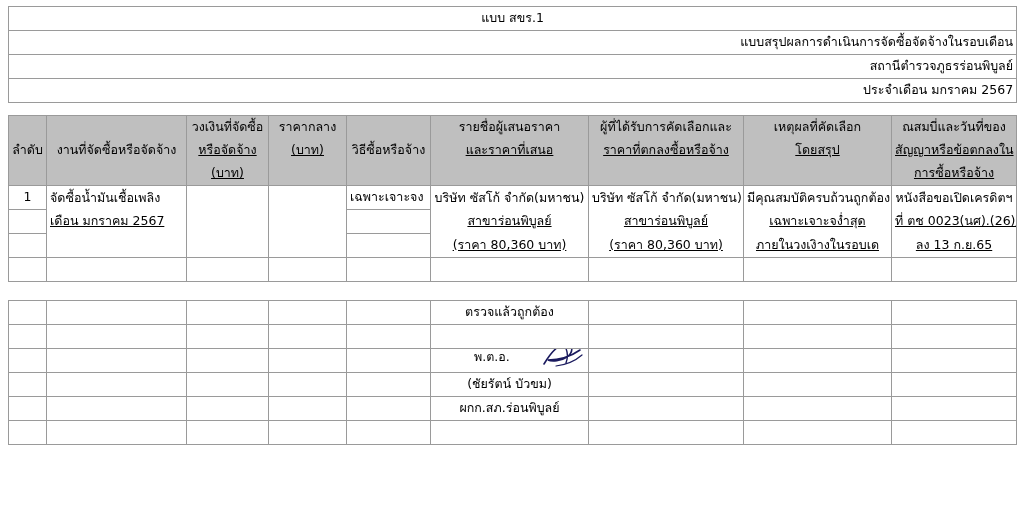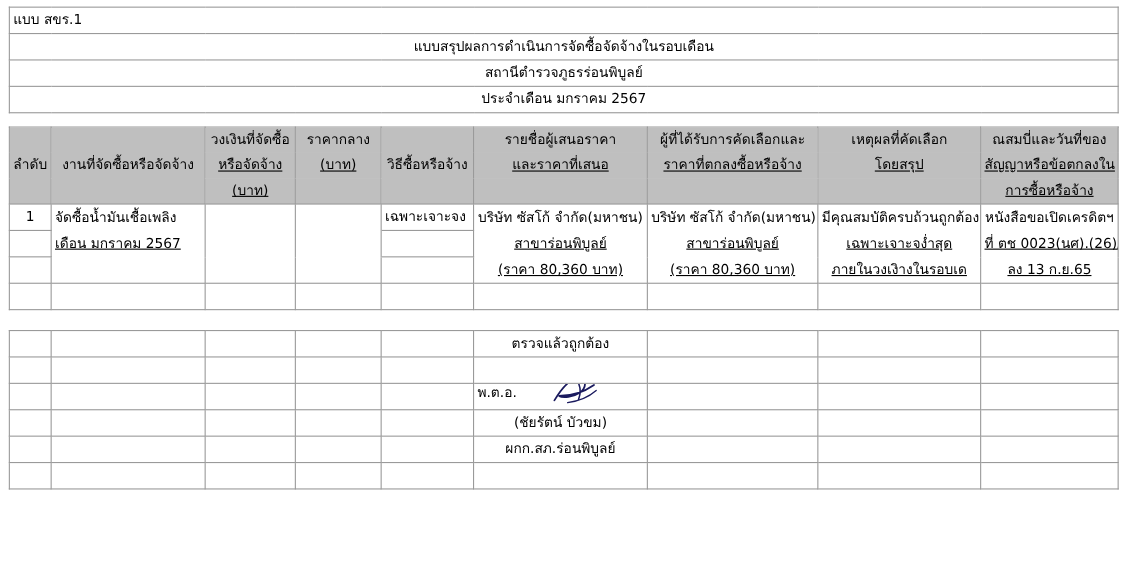--- a/index.html
+++ b/index.html
@@ -46,29 +46,30 @@
 
   .c { text-align: center; }
   .l { text-align: left; }
 
   .hdr-band {
     background: #bfbfbf;
     font-weight: normal;
     text-align: center;
   }
   .title-row td {
+    text-align: right;
+  }
+  .topright {
     text-align: center;
-  }
-  .topright {
-    text-align: left;
     padding-right: 6px;
   }
   .sig-wrap {
     position: relative;
     height: 100%;
+    margin-left: 40px;
   }
   .sig-label {
     font-size: 12.5px;
   }
   .signature {
     position: absolute;
     left: 62px;
     top: -12px;
     width: 54px;
     height: 34px;

